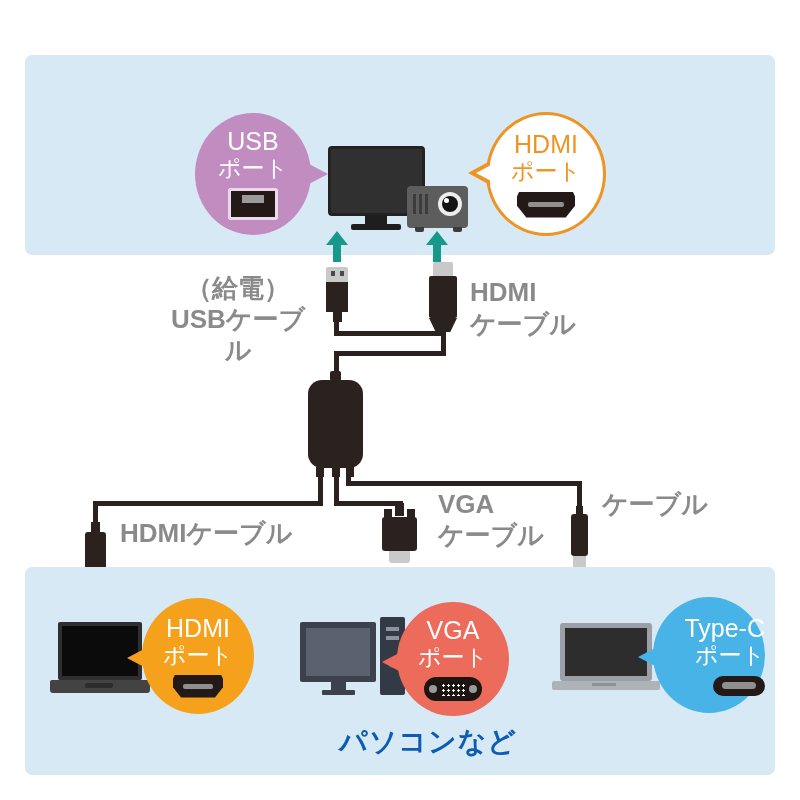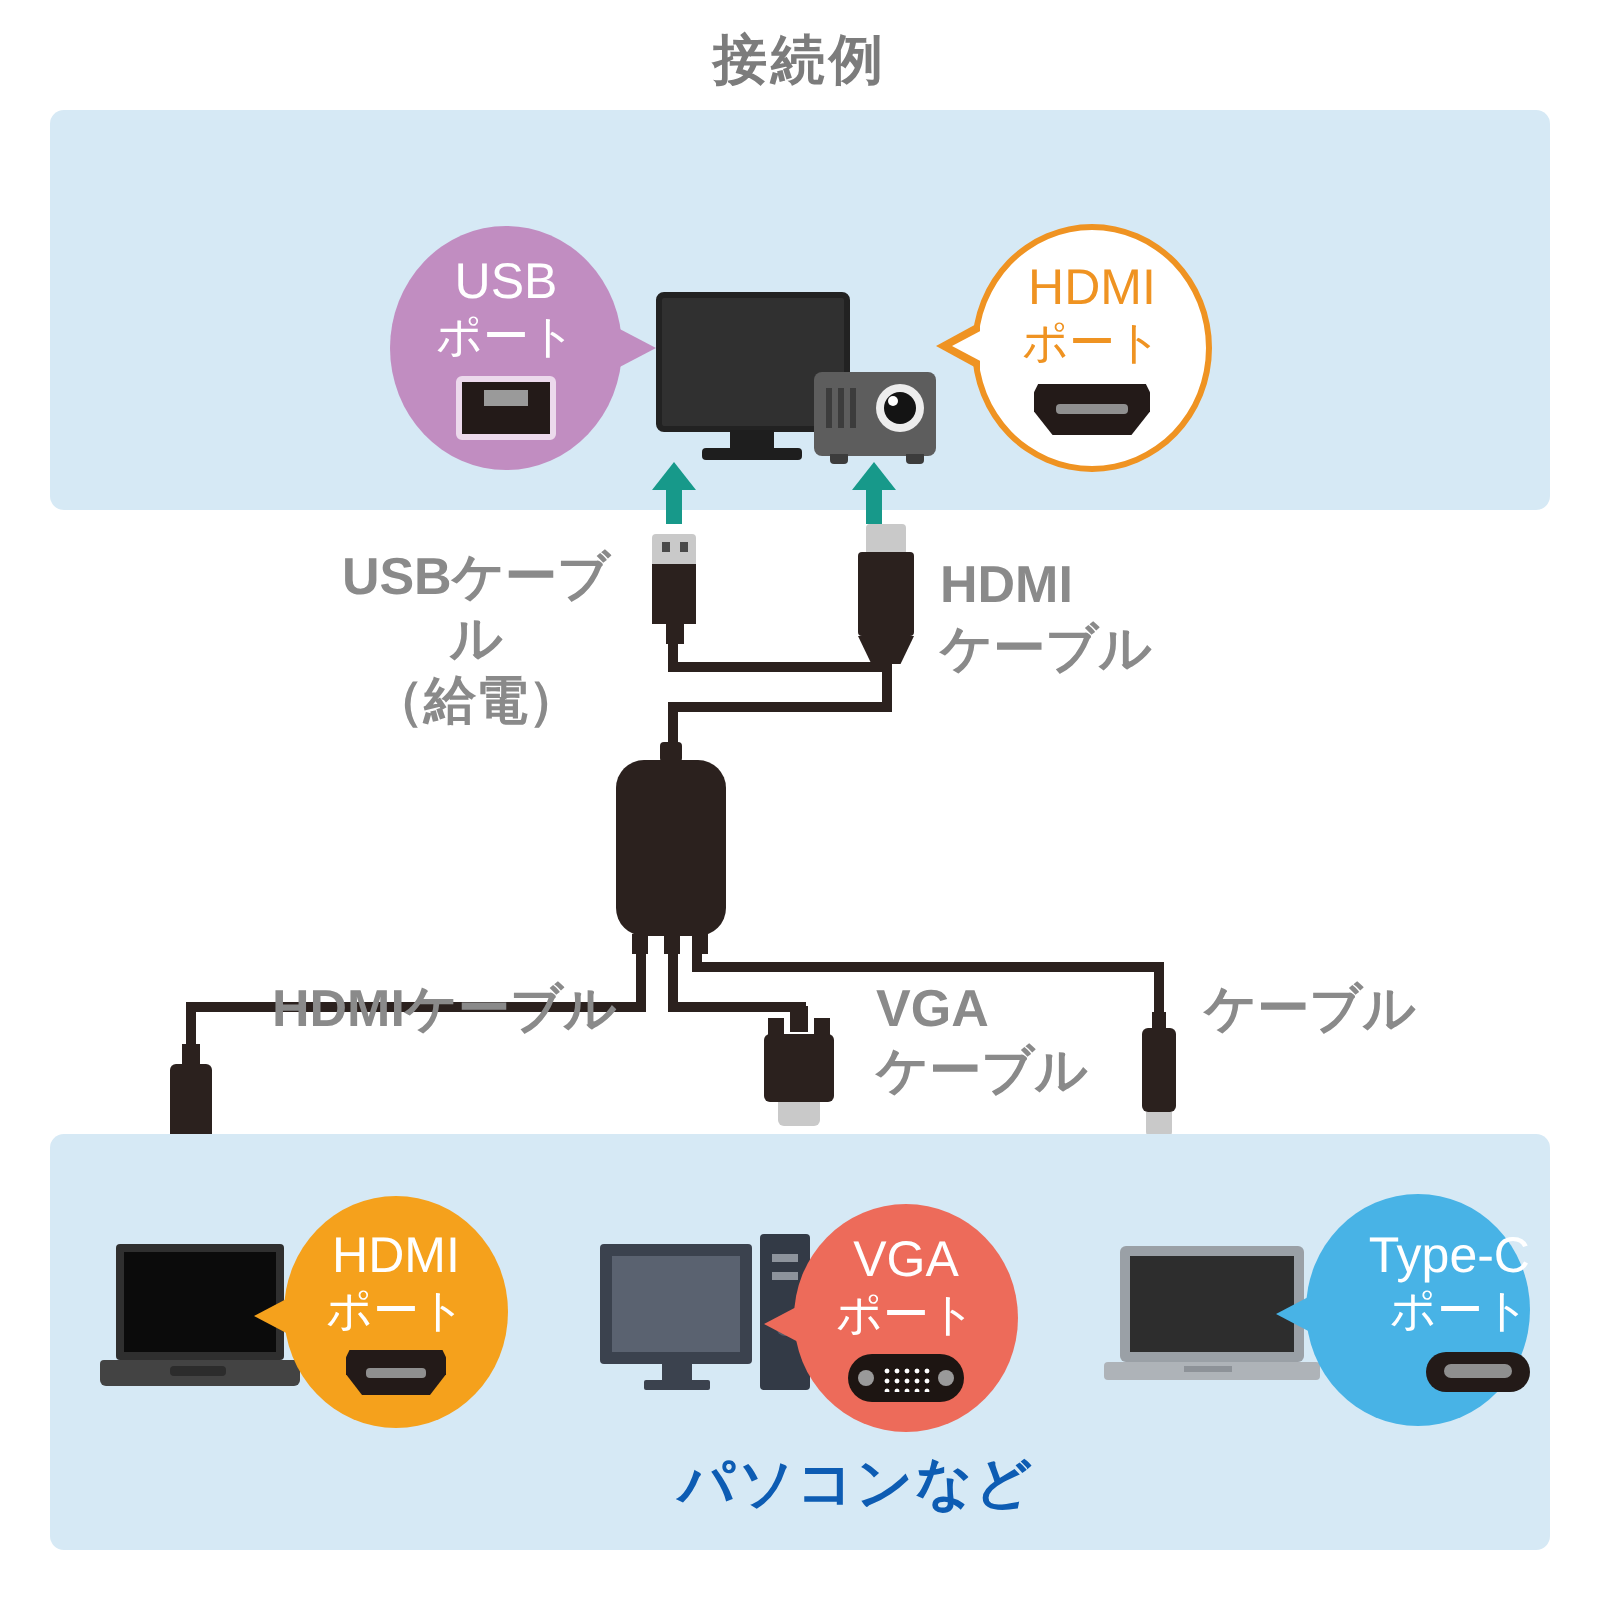--- a/index.html
+++ b/index.html
@@ -37,21 +37,20 @@
              display:flex;align-items:center;justify-content:center;}
   .hdmi-icon .slot{background:#8f8f8f;border-radius:2px;}
   .pill-icon{background:#231a18;border-radius:11px;display:flex;align-items:center;justify-content:center;}
   .pill-icon .slot{background:#8f8f8f;border-radius:4px;}
 </style>
 </head>
 <body>
 
 <div id="stage">
 
-  <div class="abs" style="left:0;top:12px;width:100%;text-align:center;color:#7c7c7c;font-weight:bold;font-size:27px;letter-spacing:2px;">接続例</div>
 
   <div class="band" style="top:55px;height:200px;">
 
     <div class="bubble" style="left:170px;top:58px;width:116px;height:122px;background:var(--purple);">
       <div class="tail" style="right:-17px;top:50px;border-top:11px solid transparent;border-bottom:11px solid transparent;border-left:21px solid var(--purple);"></div>
       <div class="t1">USB</div>
       <div class="t2">ポート</div>
       <div style="margin-top:6px;width:44px;height:26px;background:#231a18;border:3px solid #ecd9ec;border-radius:3px;position:relative;">
         <div style="position:absolute;left:11px;top:4px;width:22px;height:8px;background:#9a9a9a;"></div>
       </div>
@@ -96,22 +95,22 @@
   </div>
 
   <div>
     <div class="abs cap" style="left:326px;top:267px;width:22px;height:15px;border-radius:2px 2px 0 0;"></div>
     <div class="abs" style="left:331px;top:271px;width:4px;height:5px;background:#4a4a4a;"></div>
     <div class="abs" style="left:340px;top:271px;width:4px;height:5px;background:#4a4a4a;"></div>
     <div class="abs plug" style="left:326px;top:282px;width:22px;height:30px;"></div>
     <div class="abs plug" style="left:333px;top:312px;width:9px;height:10px;"></div>
   </div>
   <div class="gray-label" style="left:158px;top:273px;width:160px;text-align:center;">
+    <div>（給電）</div>
     <div>USBケーブル</div>
-    <div>（給電）</div>
   </div>
 
   <div>
     <div class="abs cap" style="left:433px;top:262px;width:20px;height:14px;border-radius:2px 2px 0 0;"></div>
     <div class="abs plug" style="left:429px;top:276px;width:28px;height:42px;border-radius:2px;"></div>
     <div class="abs plug" style="left:429px;top:318px;width:28px;height:14px;clip-path:polygon(0 0,100% 0,76% 100%,24% 100%);"></div>
   </div>
   <div class="gray-label" style="left:470px;top:276px;line-height:32px;">
     <div>HDMI</div>
     <div>ケーブル</div>
@@ -143,21 +142,21 @@
     <div class="line" style="left:346px;top:474px;width:5px;height:12px;"></div>
     <div class="line" style="left:346px;top:481px;width:236px;height:5px;"></div>
     <div class="line" style="left:577px;top:481px;width:5px;height:32px;"></div>
   </div>
 
   <div>
     <div class="abs plug" style="left:91px;top:522px;width:9px;height:11px;"></div>
     <div class="abs plug" style="left:85px;top:532px;width:21px;height:41px;border-radius:3px;"></div>
     <div class="abs cap" style="left:88px;top:573px;width:15px;height:15px;border-radius:0 0 3px 3px;"></div>
   </div>
-  <div class="gray-label" style="left:120px;top:489px;margin-left:16px;">HDMIケーブル</div>
+  <div class="gray-label" style="left:120px;top:518px;">HDMIケーブル</div>
 
   <div>
     <div class="abs plug" style="left:395px;top:503px;width:9px;height:13px;"></div>
     <div class="abs plug" style="left:384px;top:509px;width:8px;height:12px;"></div>
     <div class="abs plug" style="left:407px;top:509px;width:8px;height:12px;"></div>
     <div class="abs plug" style="left:382px;top:517px;width:35px;height:34px;border-radius:3px;"></div>
     <div class="abs cap" style="left:389px;top:551px;width:21px;height:12px;border-radius:0 0 3px 3px;"></div>
   </div>
   <div class="gray-label" style="left:438px;top:489px;">
     <div>VGA</div>

